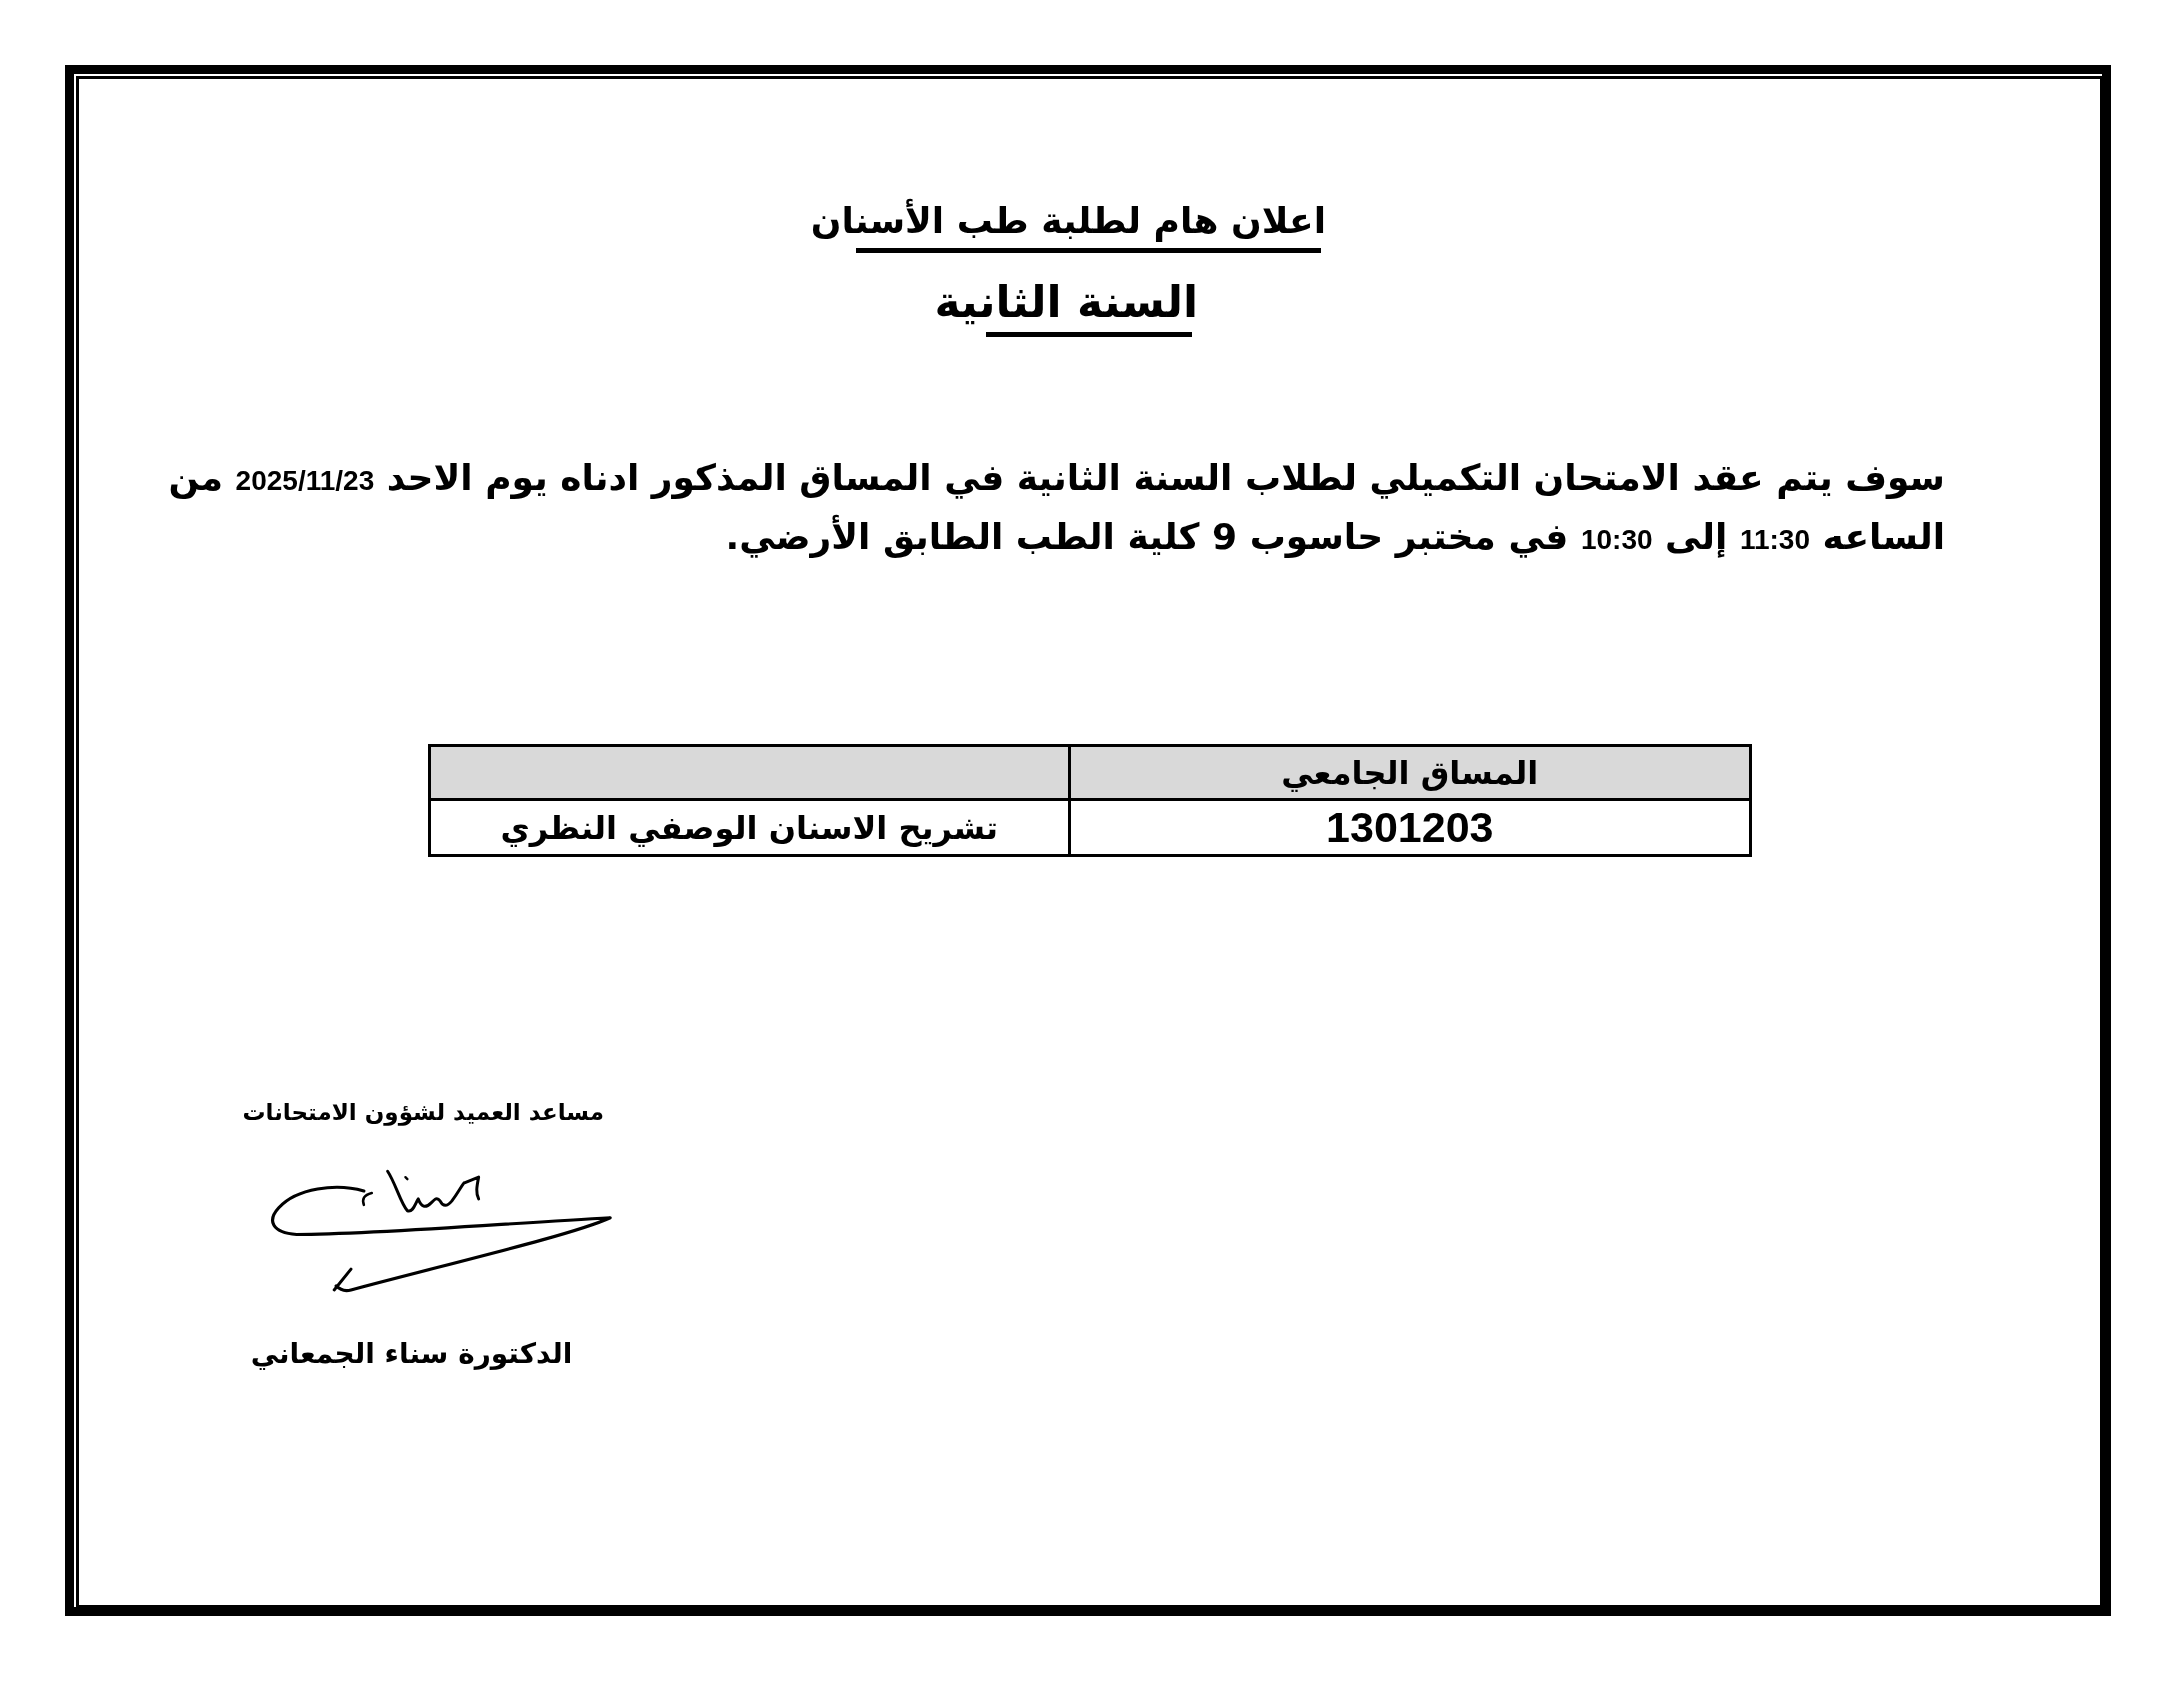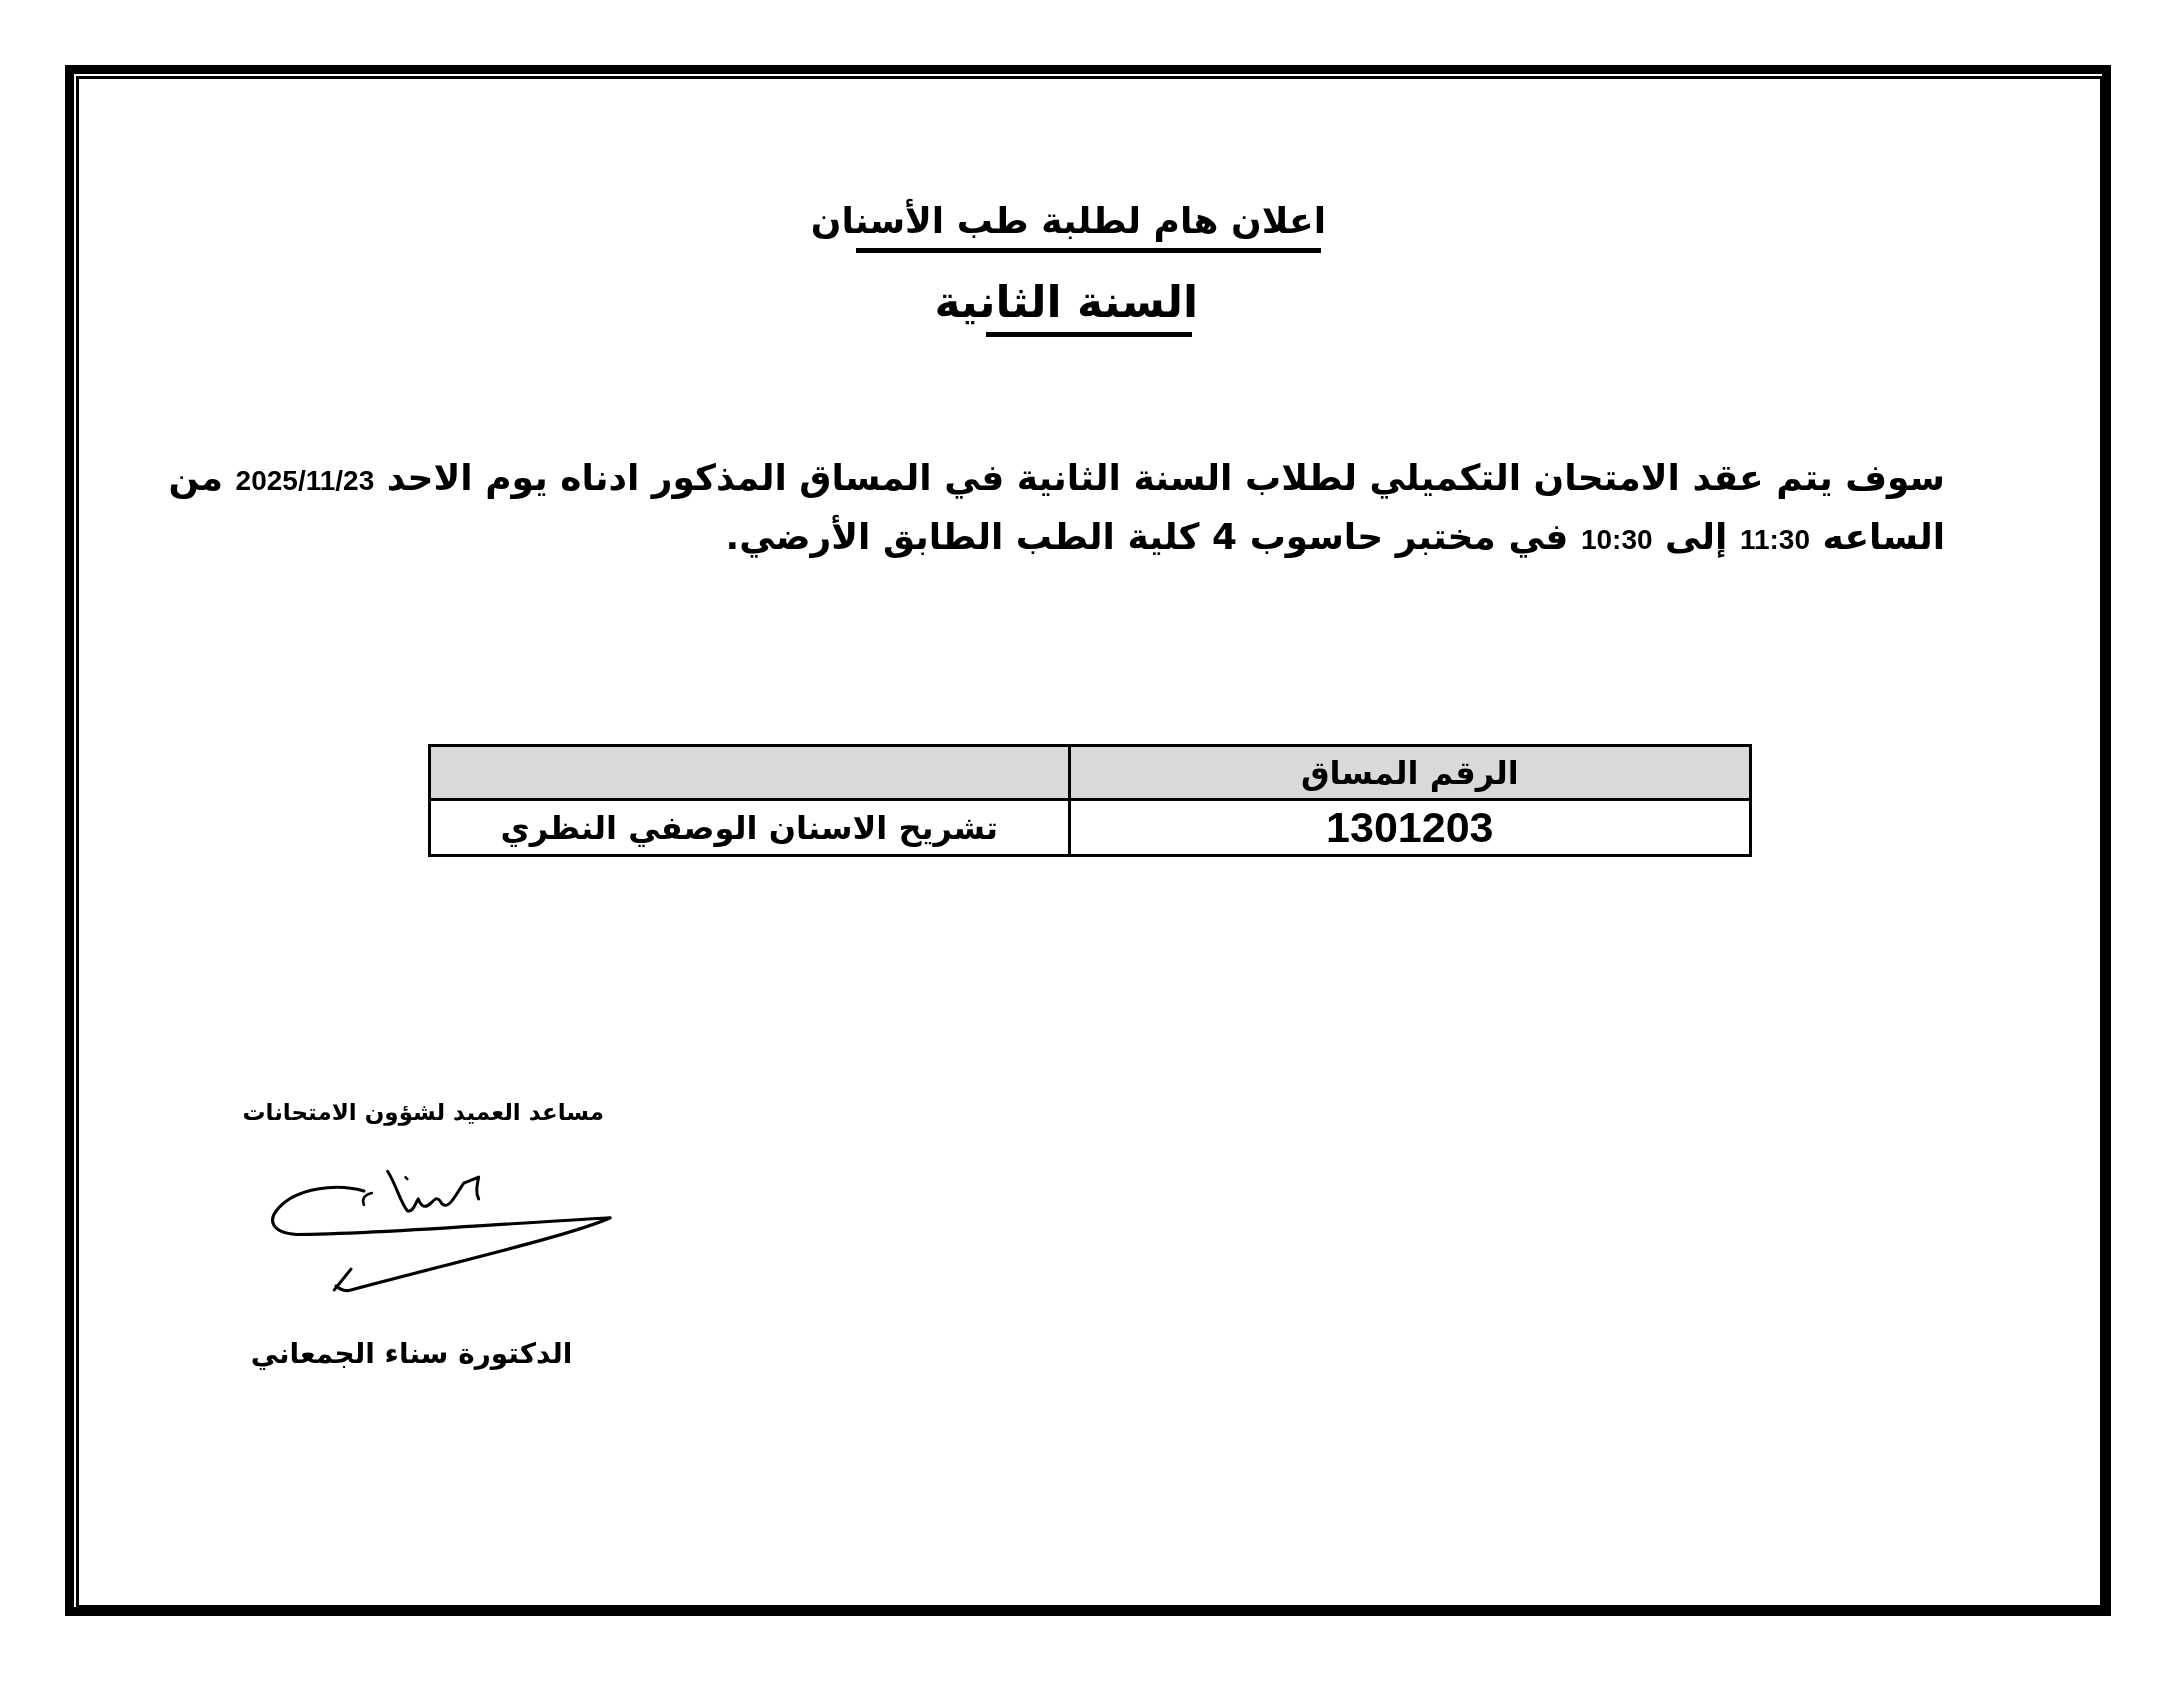--- a/index.html
+++ b/index.html
@@ -46,28 +46,28 @@
   <span class="body-line">
     <span>سوف يتم عقد الامتحان التكميلي  لطلاب السنة الثانية في المساق المذكور ادناه يوم الاحد</span>
     <span class="num" dir="ltr">2025/11/23</span>
     <span>من</span>
   </span>
   <span class="body-line">
     <span>الساعه</span>
     <span class="num" dir="ltr">11:30</span>
     <span>إلى</span>
     <span class="num" dir="ltr">10:30</span>
-    <span>في مختبر حاسوب 4 كلية الطب الطابق الأرضي.</span>
+    <span>في مختبر حاسوب 9 كلية الطب الطابق الأرضي.</span>
   </span>
 </div>
 
 <table class="courses">
   <tbody>
       <tr class="head">
-    <td class="col-id">الرقم المساق</td>
+    <td class="col-id">المساق الجامعي</td>
     <td class="col-name"></td>
   </tr>
   <tr>
     <td class="col-id"><span class="num">1301203</span></td>
     <td class="col-name">تشريح الاسنان الوصفي النظري</td>
   </tr>
 </tbody>
   </table>
 
 <div class="sig-title rtl">مساعد العميد لشؤون الامتحانات</div>

